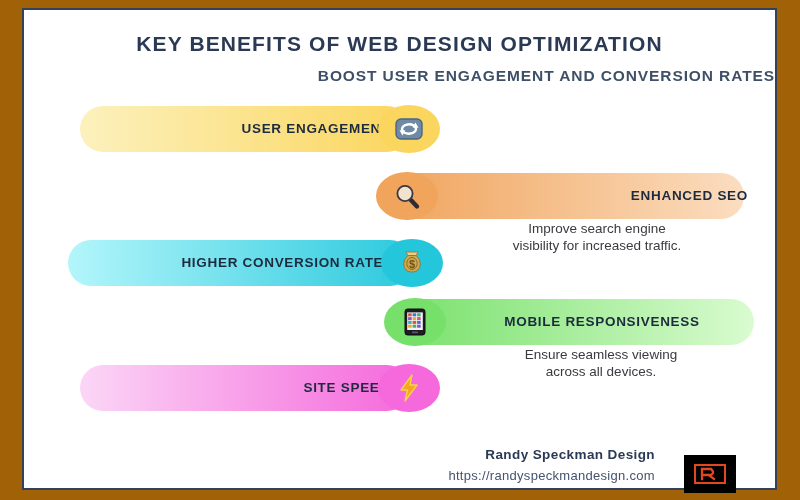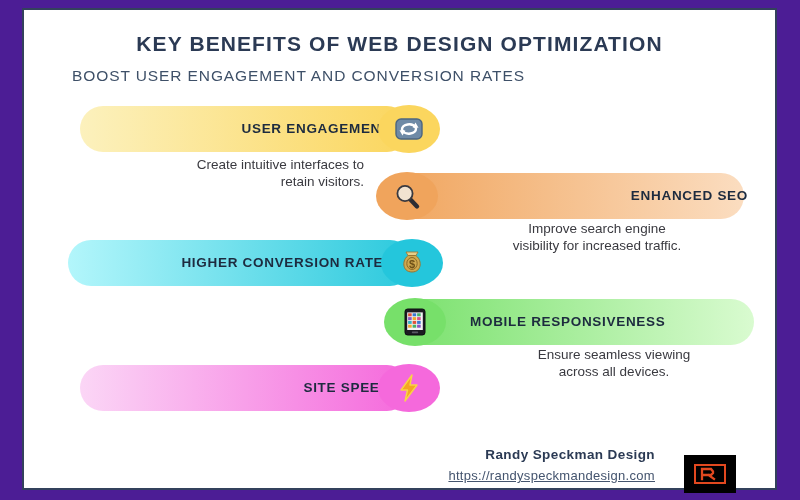--- a/index.html
+++ b/index.html
@@ -5,21 +5,21 @@
   html,body{margin:0;padding:0;}
   body{
     width:800px;height:500px;
     background:#ffffff;
     font-family:"Liberation Sans", sans-serif;
     overflow:hidden;
   }
   .canvas{
     position:relative;
     width:800px;height:500px;
-    background:#4c1d95;
+    background:#a16207;
   }
   .frame{
     position:absolute;
     left:22px;top:8px;
     width:755px;height:482px;
     border:2px solid #33415c;
     box-sizing:border-box;
     background:#ffffff;
   }
   .title{
@@ -28,23 +28,23 @@
     text-align:center;
     font-size:21px;
     font-weight:bold;
     letter-spacing:1.1px;
     color:#2b3a54;
     white-space:nowrap;
   }
   .subtitle{
     position:absolute;
     left:0;right:0;top:57px;
-    text-align:left;
+    text-align:right;
     font-size:15.5px;
-    font-weight:normal;
+    font-weight:bold;
     letter-spacing:0.9px;
     color:#3e5068;
     white-space:nowrap;
     margin-left:48px;
   }
 
   
   .row{position:absolute;height:46px;}
   .pill{
     position:absolute;
@@ -88,21 +88,20 @@
     white-space:nowrap;
     text-align:center;
   }
   .foot-url{
     position:absolute;
     right:120px;top:458px;
     font-size:13px;
     letter-spacing:0.3px;
     color:#44546e;
     white-space:nowrap;
-    text-decoration:underline;
   }
   .logo-box{
     position:absolute;
     left:660px;top:445px;
     width:52px;height:38px;
     background:#000000;
     display:flex;align-items:center;justify-content:center;
   }
   svg{display:block;}
 </style>
@@ -123,22 +122,20 @@
           <svg width="30" height="30" viewBox="0 0 30 30">
             <rect x="2" y="5" width="26" height="20" rx="5" fill="#6e8aa6" stroke="#4c6680" stroke-width="1.4"></rect>
             <path d="M8 15.5a7 5 0 0 1 13.5-2" fill="none" stroke="#ffffff" stroke-width="2.4" stroke-linecap="round"></path>
             <path d="M22 14.5a7 5 0 0 1 -13.5 2" fill="none" stroke="#ffffff" stroke-width="2.4" stroke-linecap="round"></path>
             <polygon points="21.5,8.5 24.5,13.8 18.6,13.6" fill="#ffffff"></polygon>
             <polygon points="8.5,21.5 5.5,16.2 11.4,16.4" fill="#ffffff"></polygon>
           </svg>
         </span>
       </div>
     </div>
-    <div class="desc right-align" style="left:96px;top:146px;width:244px;">Create intuitive interfaces to
-retain visitors.</div>
 
     <div class="row" style="left:330px;top:163px;width:400px;">
       <div class="pill" style="left: 30px; width: 360px; background: linear-gradient(to right, rgb(240, 164, 92), rgb(251, 221, 192));"></div>
       <div class="pill-label" style="left:104px;width:290px;text-align:right;">ENHANCED SEO</div>
       <div class="icon-bubble" style="left: 22px; background: rgb(240, 164, 92);">
         <span>
           <svg width="30" height="30" viewBox="0 0 30 30">
             <line x1="17" y1="17" x2="25" y2="25.5" stroke="#2d2d33" stroke-width="4.4" stroke-linecap="round"></line>
             <circle cx="13" cy="12.5" r="7.6" fill="#f2e3d0" stroke="#3a3a40" stroke-width="1.8"></circle>
           </svg>
@@ -158,21 +155,21 @@
             <path d="M11.5 7.5 C5 11 4.5 24 15 24 C25.5 24 25 11 18.5 7.5 Z" fill="#cfa94f" stroke="#9a7530" stroke-width="1"></path>
             <ellipse cx="15" cy="15.5" rx="5.2" ry="6" fill="none" stroke="#8c6a27" stroke-width="1"></ellipse>
             <text x="15" y="20" font-family="'Liberation Sans',sans-serif" font-size="11" font-weight="bold" fill="#6e5118" text-anchor="middle">$</text>
           </svg>
         </span>
       </div>
     </div>
 
     <div class="row" style="left:338px;top:289px;width:400px;">
       <div class="pill" style="left: 30px; width: 362px; background: linear-gradient(to right, rgb(119, 224, 106), rgb(217, 251, 208));"></div>
-      <div class="pill-label" style="left:108px;width:292px;text-align:left;">MOBILE RESPONSIVENESS</div>
+      <div class="pill-label" style="left:94px;width:292px;text-align:center;">MOBILE RESPONSIVENESS</div>
       <div class="icon-bubble" style="left: 22px; background: rgb(119, 224, 106);">
         <span>
           <svg width="28" height="30" viewBox="0 0 28 30">
             <rect x="4" y="2" width="20" height="26" rx="2.6" fill="#1c1c22" stroke="#0c0c10" stroke-width="1"></rect>
             <rect x="6.2" y="5.4" width="15.6" height="17.6" fill="#f4f4f6"></rect>
             <g>
               <rect x="7.1" y="6.3" width="3.6" height="3" fill="#e0533a"></rect>
               <rect x="11.6" y="6.3" width="3.6" height="3" fill="#3a78d0"></rect>
               <rect x="16.1" y="6.3" width="3.6" height="3" fill="#46b06a"></rect>
               <rect x="7.1" y="10.1" width="3.6" height="3" fill="#8a54c4"></rect>
@@ -183,21 +180,21 @@
               <rect x="16.1" y="13.9" width="3.6" height="3" fill="#3a78d0"></rect>
               <rect x="7.1" y="17.7" width="3.6" height="3" fill="#f0a72e"></rect>
               <rect x="11.6" y="17.7" width="3.6" height="3" fill="#46b06a"></rect>
               <rect x="16.1" y="17.7" width="3.6" height="3" fill="#8a54c4"></rect>
             </g>
             <rect x="10.8" y="24.6" width="6.4" height="1.6" rx="0.8" fill="#5a5a64"></rect>
           </svg>
         </span>
       </div>
     </div>
-    <div class="desc left-align" style="left:432px;top:336px;width:290px;margin-left:13px;">Ensure seamless viewing
+    <div class="desc left-align" style="left:432px;top:336px;width:290px;">Ensure seamless viewing
 across all devices.</div>
 
     <div class="row" style="left:56px;top:355px;width:400px;">
       <div class="pill" style="left: 0px; width: 330px; background: linear-gradient(to right, rgb(251, 214, 246), rgb(245, 105, 220));"></div>
       <div class="pill-label" style="left:0;width:310px;text-align:right;">SITE SPEED</div>
       <div class="icon-bubble" style="left: 298px; background: rgb(245, 105, 220);">
         <span>
           <svg width="28" height="30" viewBox="0 0 28 30">
             <polygon points="17,2 6,17 12.5,17 10,28 22,12 15,12" fill="#f5a623" stroke="#f8d447" stroke-width="1.4" stroke-linejoin="round"></polygon>
           </svg>

